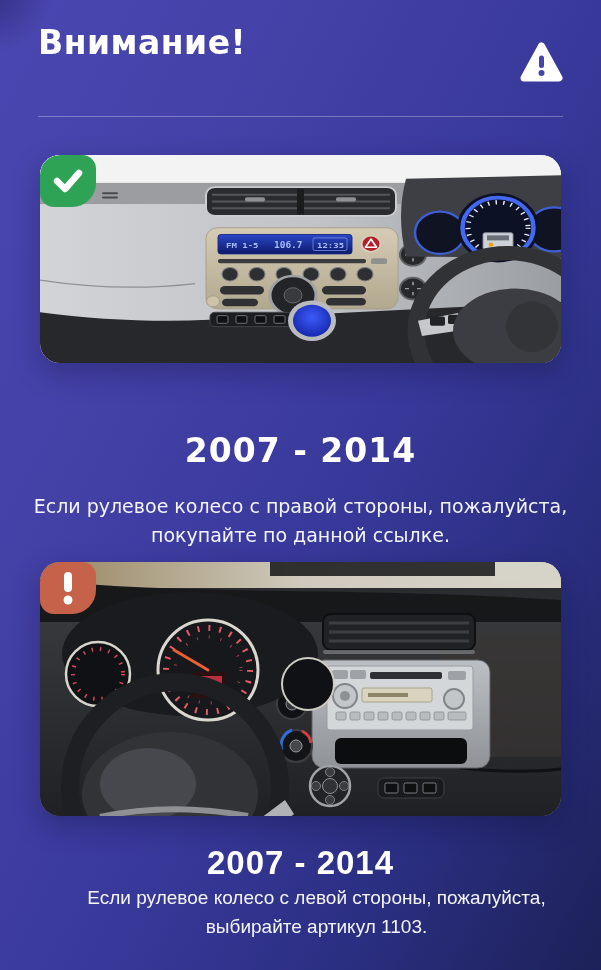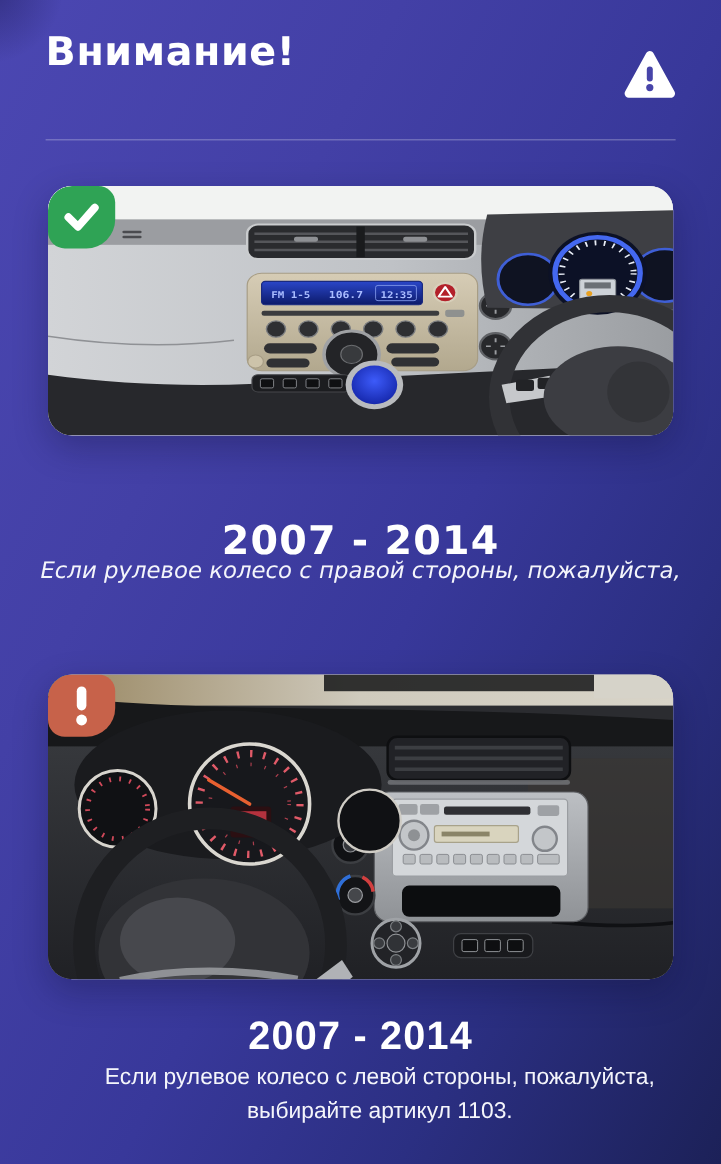--- a/index.html
+++ b/index.html
@@ -36,21 +36,21 @@
   .years{
     position:absolute;left:0;width:601px;text-align:center;margin:0;
     color:#ffffff;font-size:33px;font-weight:bold;letter-spacing:1px;
   }
   .years-1{top:431px;}
   .years-2{top:844px;font-family:"Liberation Sans",sans-serif;}
   .caption{
     position:absolute;left:0;width:601px;text-align:center;margin:0;
     color:#f4f5fb;font-size:19px;line-height:29px;font-weight:normal;
   }
-  .caption-1{top:462px;font-style:italic;}
+  .caption-1{top:492px;}
   .caption-2{top:883px;font-family:"Liberation Sans",sans-serif;padding-left:16px;}
   .lcd-txt{font-family:"DejaVu Sans Mono",monospace;fill:#a9bcff;font-weight:bold;}
 </style>
 </head>
 <body>
 
 <h1 class="hdr-title">Внимание!</h1>
 
 <svg class="warn-icon" viewBox="0 0 43 41" aria-hidden="true">
   <path d="M21.5,4 L39,36 L4,36 Z" fill="#ffffff" stroke="#ffffff" stroke-width="7" stroke-linejoin="round"></path>
@@ -179,20 +179,21 @@
   <span class="badge badge-ok">
     <svg width="34" height="30" viewBox="0 0 34 30">
       <polyline points="6,15 14,23 28,7" fill="none" stroke="#ffffff" stroke-width="6.5" stroke-linecap="round" stroke-linejoin="round"></polyline>
     </svg>
   </span>
 </figure>
 
 <p class="years years-1">2007 - 2014</p>
 <p class="caption caption-1">
   <span>Если рулевое колесо с правой стороны, пожалуйста,</span><br>
+  <span>покупайте по данной ссылке.</span>
 </p>
 
 <figure class="card card-2" style="margin:0;">
   <svg class="photo" viewBox="0 0 521 254" preserveAspectRatio="none">
     <defs>
       <linearGradient id="wall" x1="0" y1="0" x2="1" y2="0">
         <stop offset="0" stop-color="#97855f"></stop>
           <stop offset=".5" stop-color="#cfcabd"></stop>
           <stop offset="1" stop-color="#d8d4c8"></stop>
       </linearGradient>

